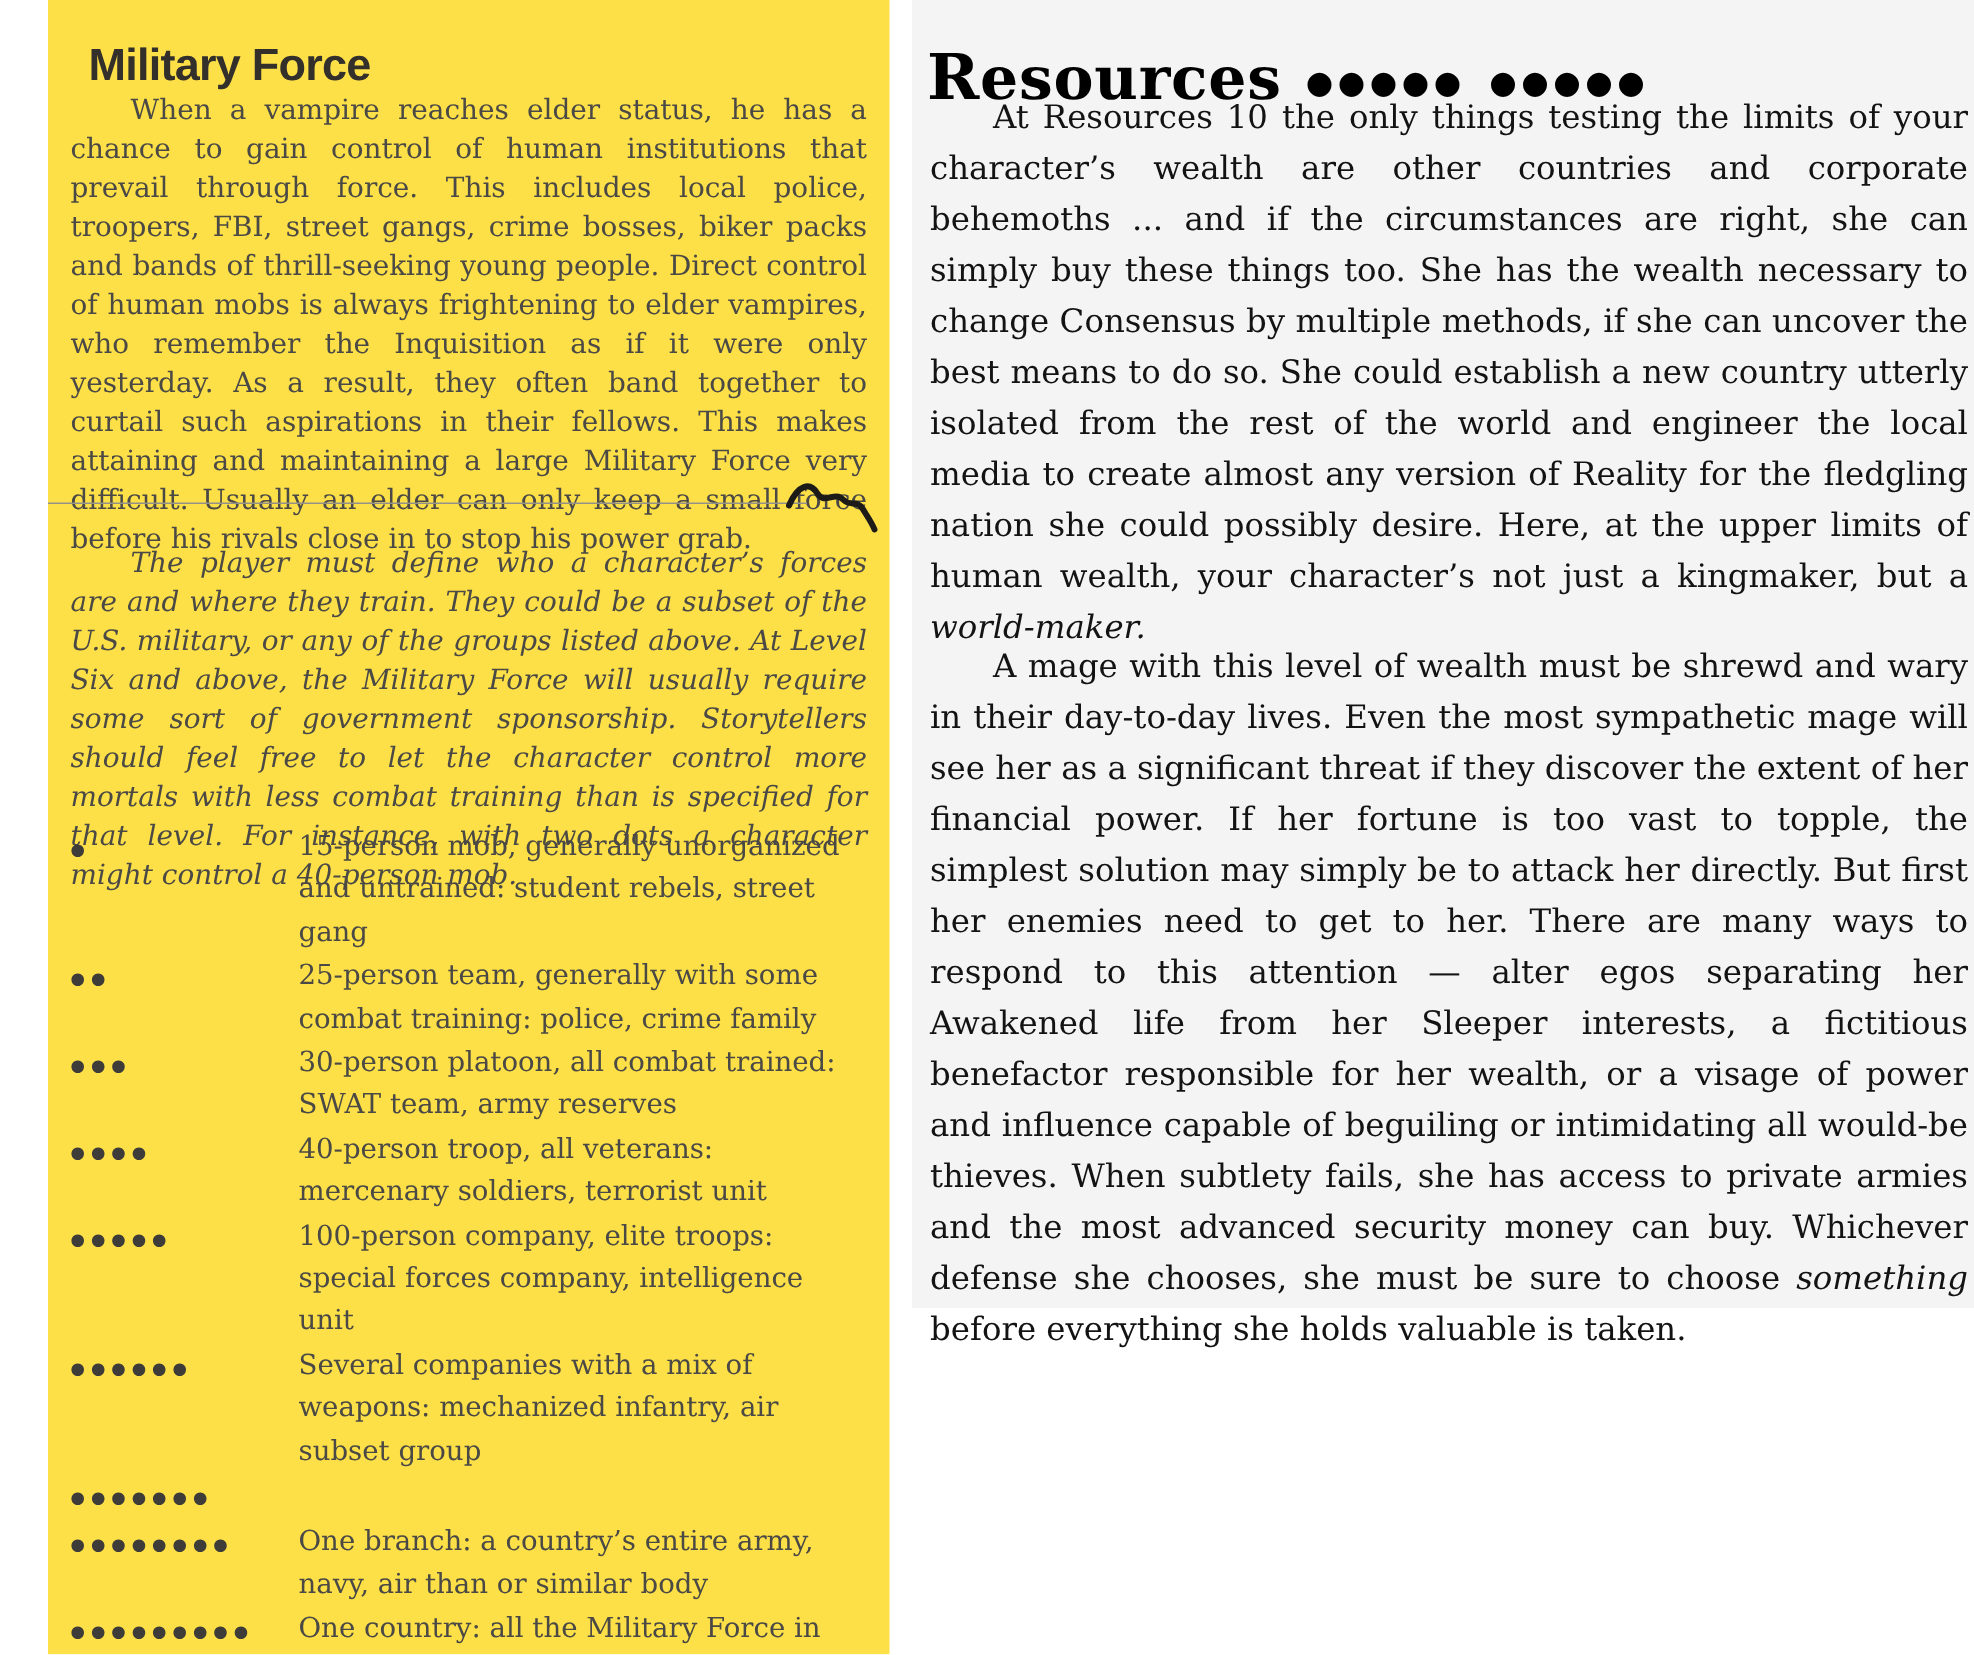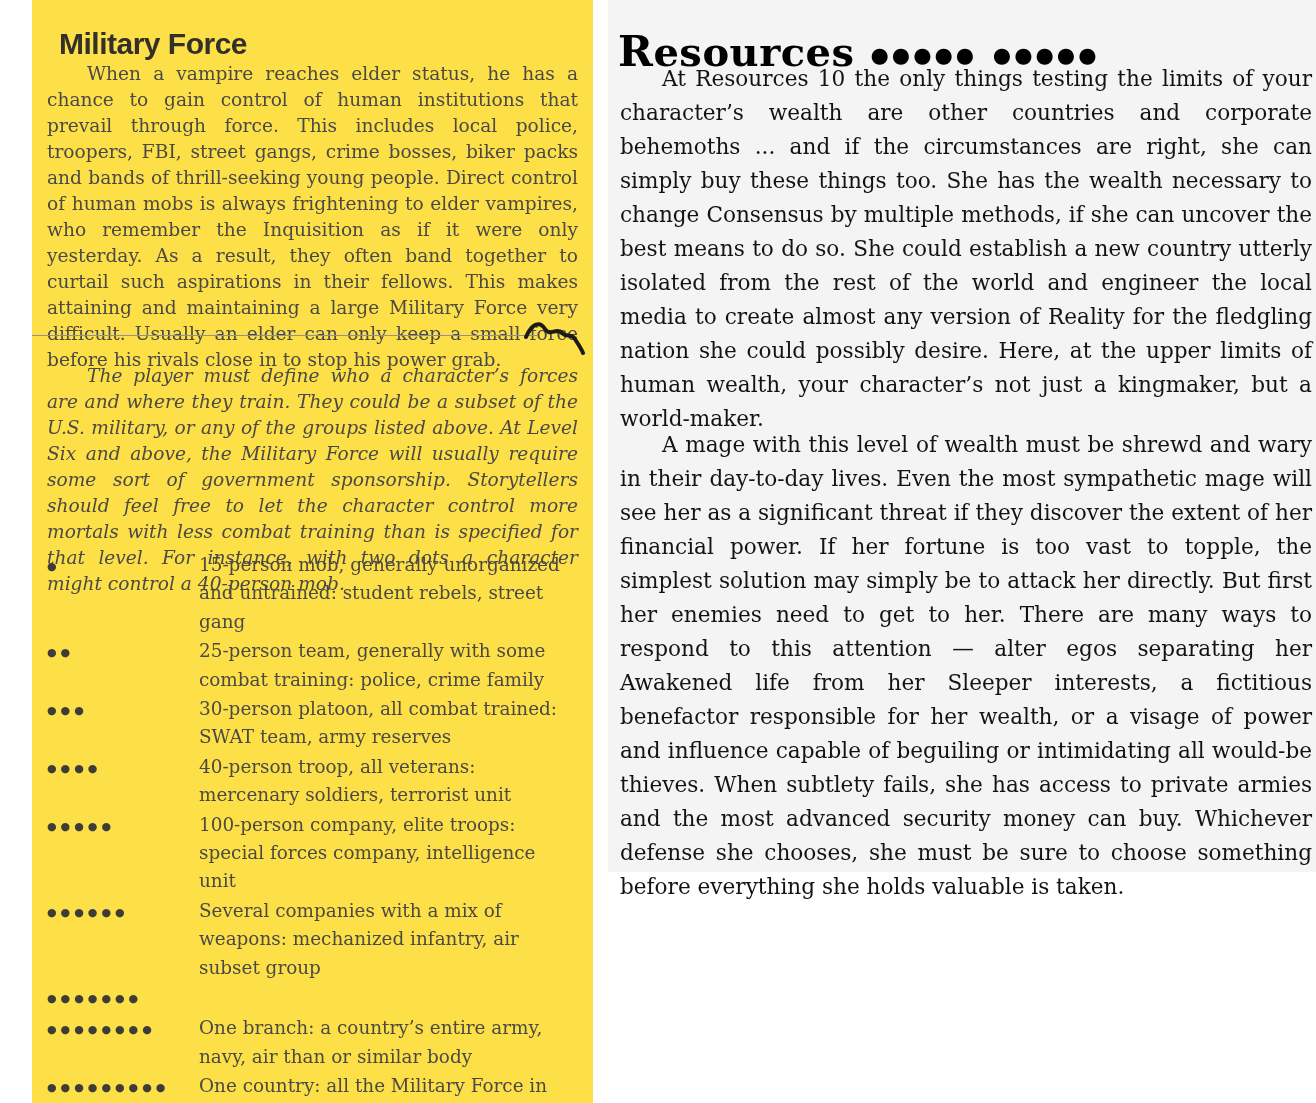--- a/index.html
+++ b/index.html
@@ -58,21 +58,21 @@
     font-family:"DejaVu Sans",sans-serif;font-size:21px;color:#000;
     letter-spacing:3px;margin-left:16px;padding-top:6px;word-spacing:6px;
   }
   .right-para{
     position:absolute;left:12px;width:692px;
     font-size:21.6px;line-height:34px;text-align:justify;
     text-indent:42px;color:#131313;
   }
   .right-para.p1{top:40px;}
   .right-para.p2{top:406px;}
-  .ital{}
+  .ital{font-style:italic;}
 </style>
 </head>
 <body>
 
 <div id="canvas">
 
   <section class="left-page">
     <h2 class="left-title">Military Force</h2>
 
     <p class="left-para p1">When a vampire reaches elder status, he has a chance to gain control of human institutions that prevail through force. This includes local police, troopers, FBI, street gangs, crime bosses, biker packs and bands of thrill-seeking young people. Direct control of human mobs is always frightening to elder vampires, who remember the Inquisition as if it were only yesterday. As a result, they often band together to curtail such aspirations in their fellows. This makes attaining and maintaining a large Military Force very difficult. Usually an elder can only keep a small force before his rivals close in to stop his power grab.</p>

